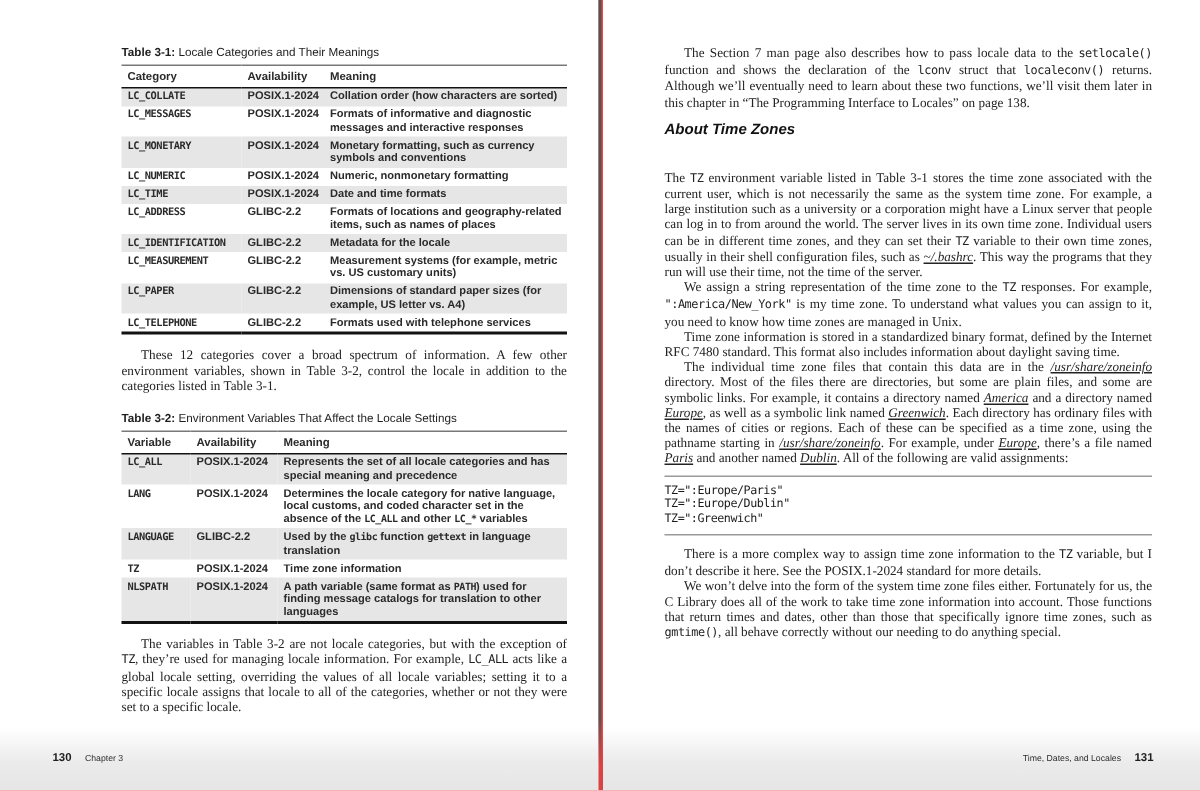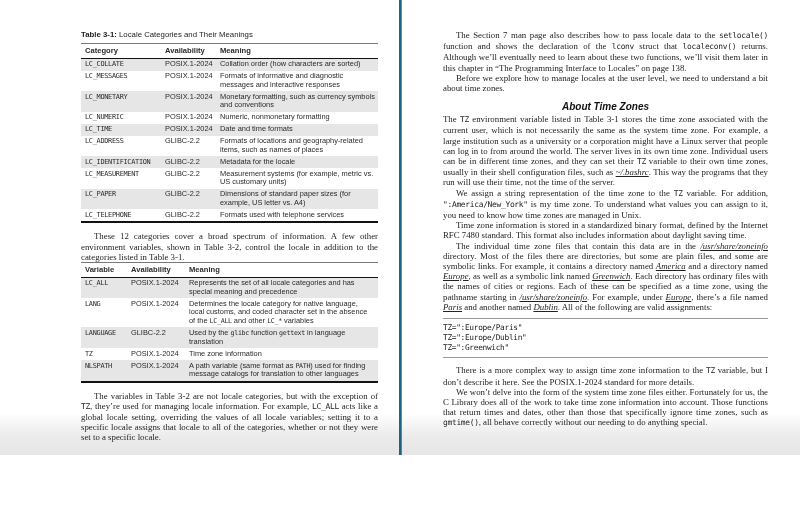--- a/index.html
+++ b/index.html
@@ -1,17 +1,17 @@
 <!DOCTYPE html>
 <html><head>
 <meta charset="utf-8">
 <style>
   html,body { margin:0; padding:0; background:#fff; }
   .screen {
-    position:relative; width:800px; height:455px; background:#0ea5e9;
+    position:relative; width:800px; height:527px; background:#ef4444;
     overflow:hidden; font-family:"Liberation Serif", serif;
   }
   .page { position:absolute; top:0; height:100%; background:#fff; }
   .page.left  { left:0; width:399px; }
   .page.right { left:402px; width:398px; }
 
   .divider {
     position:absolute; left:399px; top:0; width:2px; height:512px; z-index:3;
     background:linear-gradient(to bottom, #545454 0px, #545454 478px, rgba(84,84,84,0) 511px);
   }
@@ -38,25 +38,25 @@
 
   table.data {
     width:100%; border-collapse:collapse;
     border-top:1px solid #787878; border-bottom:2px solid #121212;
     font:7.4px/8.6px "Liberation Sans", sans-serif; color:#2a2a2a;
   }
   table.data thead th {
     text-align:left; font-weight:bold; font-size:7.6px;
     border-bottom:1.5px solid #121212; padding:2.5px 3px 2.5px 4px;
   }
-  table.data td { vertical-align:top; padding:1.6px 3px 1.8px 4px; }
+  table.data td { vertical-align:top; padding:1.6px 3px 1.8px 4px;font-weight:bold; }
   table.data tbody tr:nth-child(odd) { background:#e6e6e6; }
   td.cell-var { font-family:"DejaVu Sans Mono", monospace; font-size:6.9px; letter-spacing:-0.3px; white-space:nowrap; }
 
-  .section-heading { font:italic bold 10px/12px "Liberation Sans", sans-serif; color:#111; margin:8px 0 1px 0;text-align:center; }
+  .section-heading { font:italic bold 10px/12px "Liberation Sans", sans-serif; color:#111; margin:8px 0 20px 0; }
 
   .code-block {
     border-top:1px solid #9a9a9a; border-bottom:1px solid #9a9a9a;
     margin:6px 0 7px 0; padding:4px 0 5px 0;
     font:7.8px/9.8px "DejaVu Sans Mono", monospace; color:#1a1a1a; letter-spacing:-0.3px;
   }
 
   .footer { position:absolute; top:494px; font-family:"Liberation Sans", sans-serif; color:#1c1c1c; z-index:4; }
   .footer.fl { left:35px; }
   .footer.fr { right:31px; text-align:right; }
@@ -139,20 +139,21 @@
           <tr>
             <td class="cell-var">LC_TELEPHONE</td>
             <td class="cell-avail">GLIBC-2.2</td>
             <td class="cell-meaning">Formats used with telephone services</td>
           </tr>
         </tbody>
     </table>
 
     <p class="body-para indent sp-above">These 12 categories cover a broad spectrum of information. A few other environment variables, shown in Table 3-2, control the locale in addition to the categories listed in Table 3-1.</p>
 
+    <p class="tbl-caption tbl2-space"><span class="cap-label">Table 3-2:</span><span> Environment Variables That Affect the Locale Settings</span></p>
 
     <table class="data">
       <colgroup>
           <col style="width:46px">
           <col style="width:58px">
           <col>
         </colgroup>
       <thead>
         <tr>
           <th>Variable</th>
@@ -187,26 +188,25 @@
             <td class="cell-meaning"><span>A path variable (same format as </span><span class="mono">PATH</span><span>) used for finding message catalogs for translation to other languages</span></td>
           </tr>
         </tbody>
     </table>
 
     <p class="body-para indent sp-above"><span>The variables in Table 3-2 are not locale categories, but with the exception of </span><span class="mono">TZ</span><span>, they’re used for managing locale information. For example, </span><span class="mono">LC_ALL</span><span> acts like a global locale setting, overriding the values of all locale variables; setting it to a specific locale assigns that locale to all of the categories, whether or not they were set to a specific locale.</span></p>
   </div>
 
   <div class="content cr">
     <p class="body-para indent"><span>The Section 7 man page also describes how to pass locale data to the </span><span class="mono">setlocale()</span><span> function and shows the declaration of the </span><span class="mono">lconv</span><span> struct that </span><span class="mono">localeconv()</span><span> returns. Although we’ll eventually need to learn about these two functions, we’ll visit them later in this chapter in “The Programming Interface to Locales” on page 138.</span></p>
-    <p class="body-para indent">Before we explore how to manage locales at the user level, we need to understand a bit about time zones.</p>
 
     <h3 class="section-heading">About Time Zones</h3>
 
     <p class="body-para"><span>The </span><span class="mono">TZ</span><span> environment variable listed in Table 3-1 stores the time zone associated with the current user, which is not necessarily the same as the system time zone. For example, a large institution such as a university or a corporation might have a Linux server that people can log in to from around the world. The server lives in its own time zone. Individual users can be in different time zones, and they can set their </span><span class="mono">TZ</span><span> variable to their own time zones, usually in their shell configuration files, such as </span><span class="ital">~/.bashrc</span><span>. This way the programs that they run will use their time, not the time of the server.</span></p>
-    <p class="body-para indent"><span>We assign a string representation of the time zone to the </span><span class="mono">TZ</span><span> variable. For addition, </span><span class="mono">":America/New_York"</span><span> is my time zone. To understand what values you can assign to it, you need to know how time zones are managed in Unix.</span></p>
+    <p class="body-para indent"><span>We assign a string representation of the time zone to the </span><span class="mono">TZ</span><span> responses. For example, </span><span class="mono">":America/New_York"</span><span> is my time zone. To understand what values you can assign to it, you need to know how time zones are managed in Unix.</span></p>
     <p class="body-para indent">Time zone information is stored in a standardized binary format, defined by the Internet RFC 7480 standard. This format also includes information about daylight saving time.</p>
     <p class="body-para indent"><span>The individual time zone files that contain this data are in the </span><span class="ital">/usr/share/zoneinfo</span><span> directory. Most of the files there are directories, but some are plain files, and some are symbolic links. For example, it contains a directory named </span><span class="ital">America</span><span> and a directory named </span><span class="ital">Europe</span><span>, as well as a symbolic link named </span><span class="ital">Greenwich</span><span>. Each directory has ordinary files with the names of cities or regions. Each of these can be specified as a time zone, using the pathname starting in </span><span class="ital">/usr/share/zoneinfo</span><span>. For example, under </span><span class="ital">Europe</span><span>, there’s a file named </span><span class="ital">Paris</span><span> and another named </span><span class="ital">Dublin</span><span>. All of the following are valid assignments:</span></p>
 
     <div class="code-block">
       <div>TZ=":Europe/Paris"</div>
       <div>TZ=":Europe/Dublin"</div>
       <div>TZ=":Greenwich"</div>
     </div>
 
     <p class="body-para indent"><span>There is a more complex way to assign time zone information to the </span><span class="mono">TZ</span><span> variable, but I don’t describe it here. See the POSIX.1-2024 standard for more details.</span></p>

